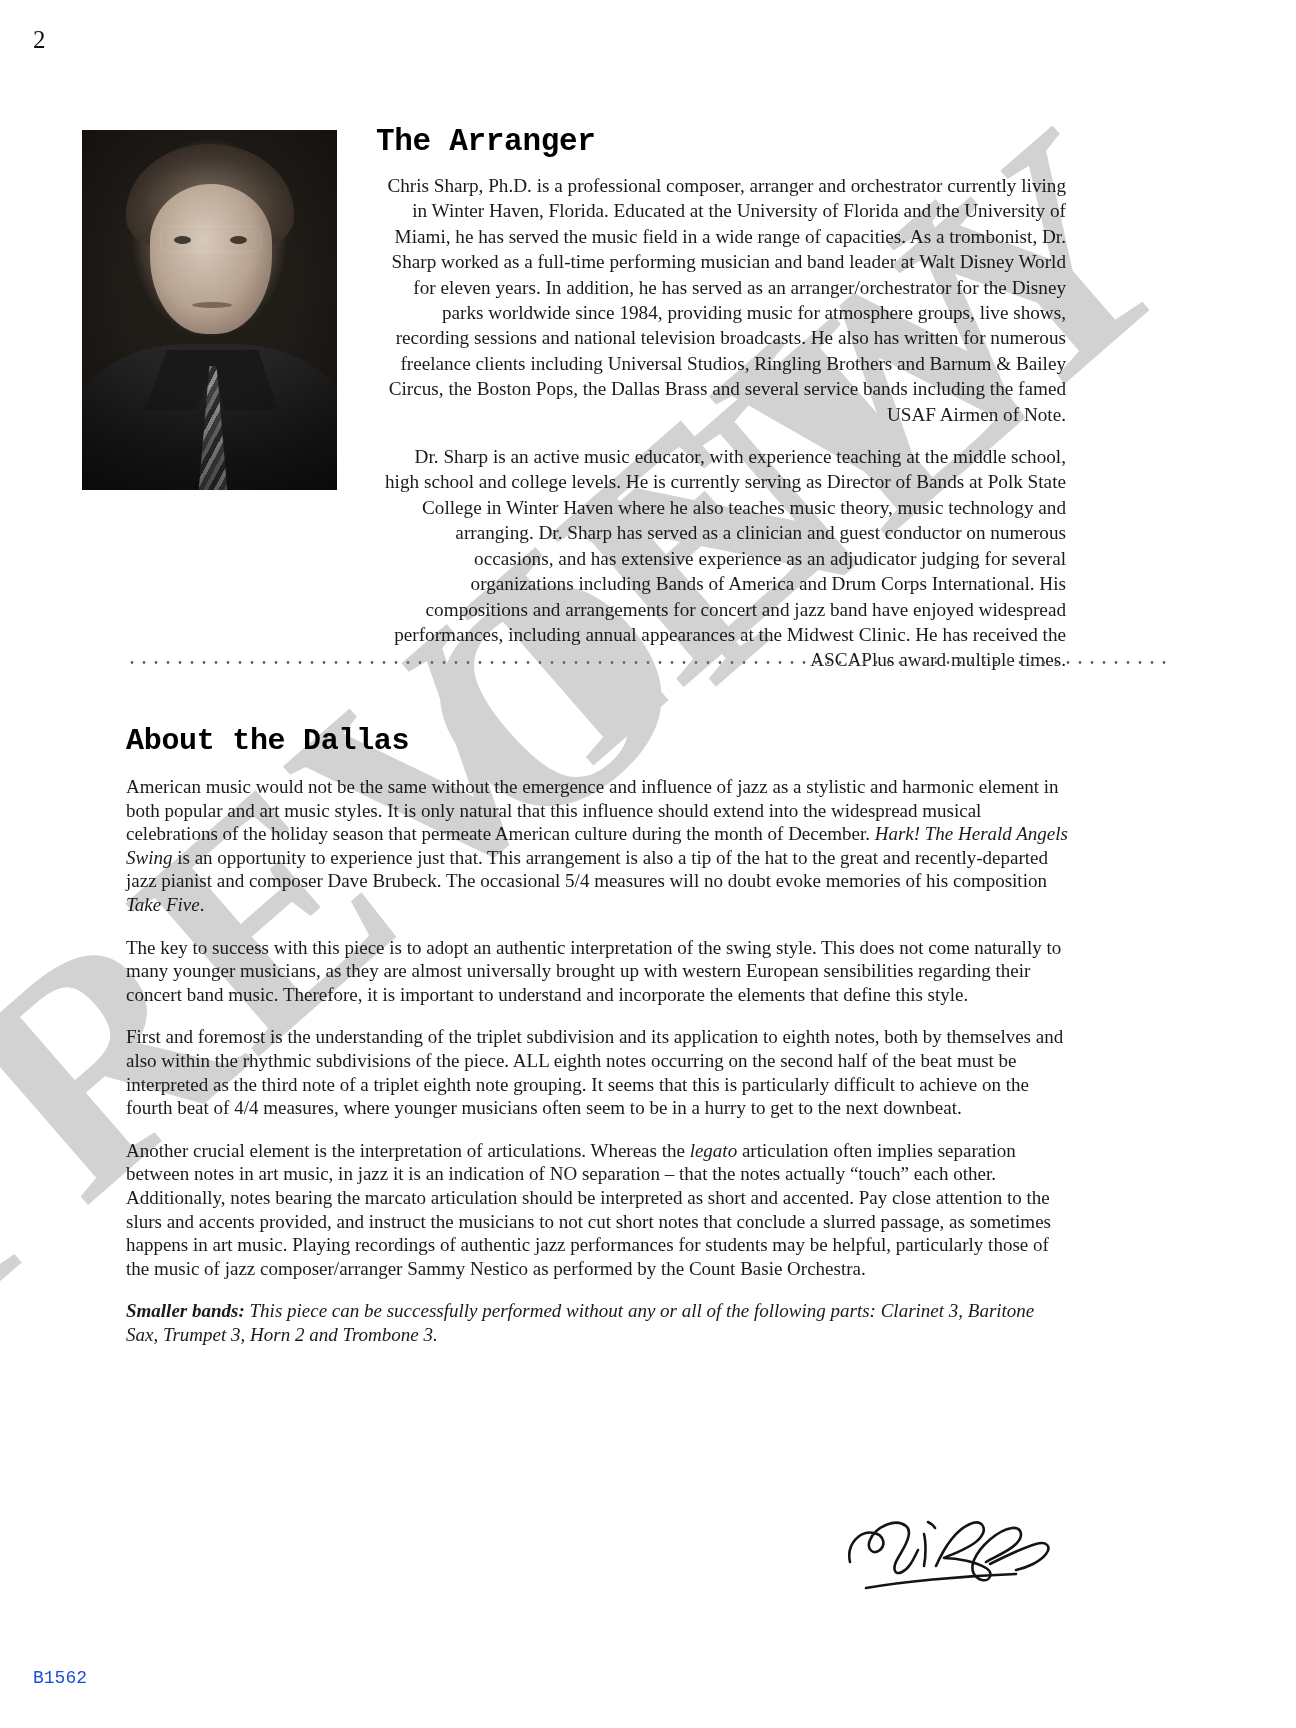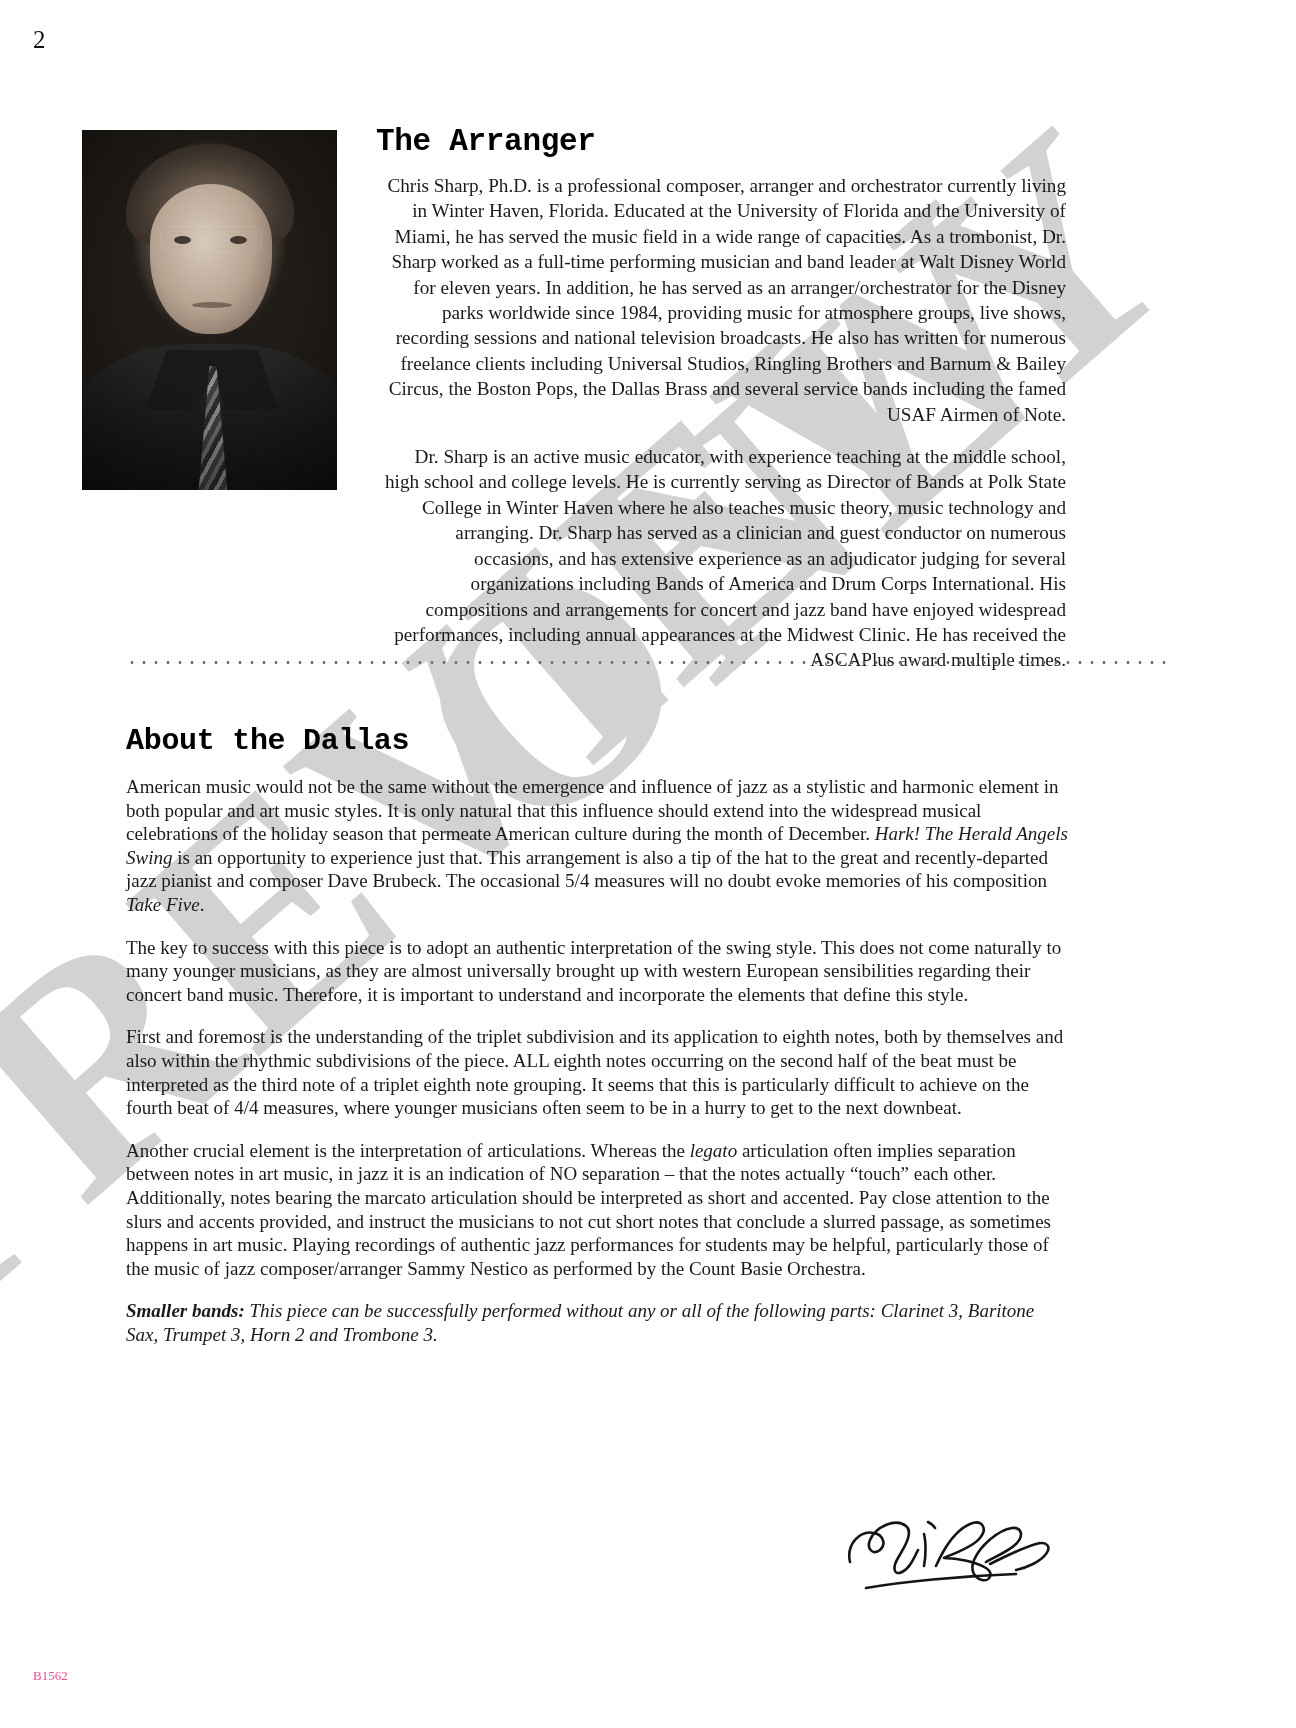--- a/index.html
+++ b/index.html
@@ -65,23 +65,23 @@
     top: 26px;
     font-size: 25px;
     font-family: "Liberation Serif", "DejaVu Serif", serif;
     color: #111;
   }
 
   .plate-number {
     position: absolute;
     left: 33px;
     top: 1668px;
-    font-size: 13px;
-    font-family: Liberation Serif, serif;
-    color: #ec4899;
+    font-size: 18px;
+    font-family: Liberation Mono, monospace;
+    color: #1d4ed8;
   }
 
   
   .arranger-block {
     position: absolute;
     left: 0;
     top: 124px;
     width: 1296px;
   }
   .portrait {

